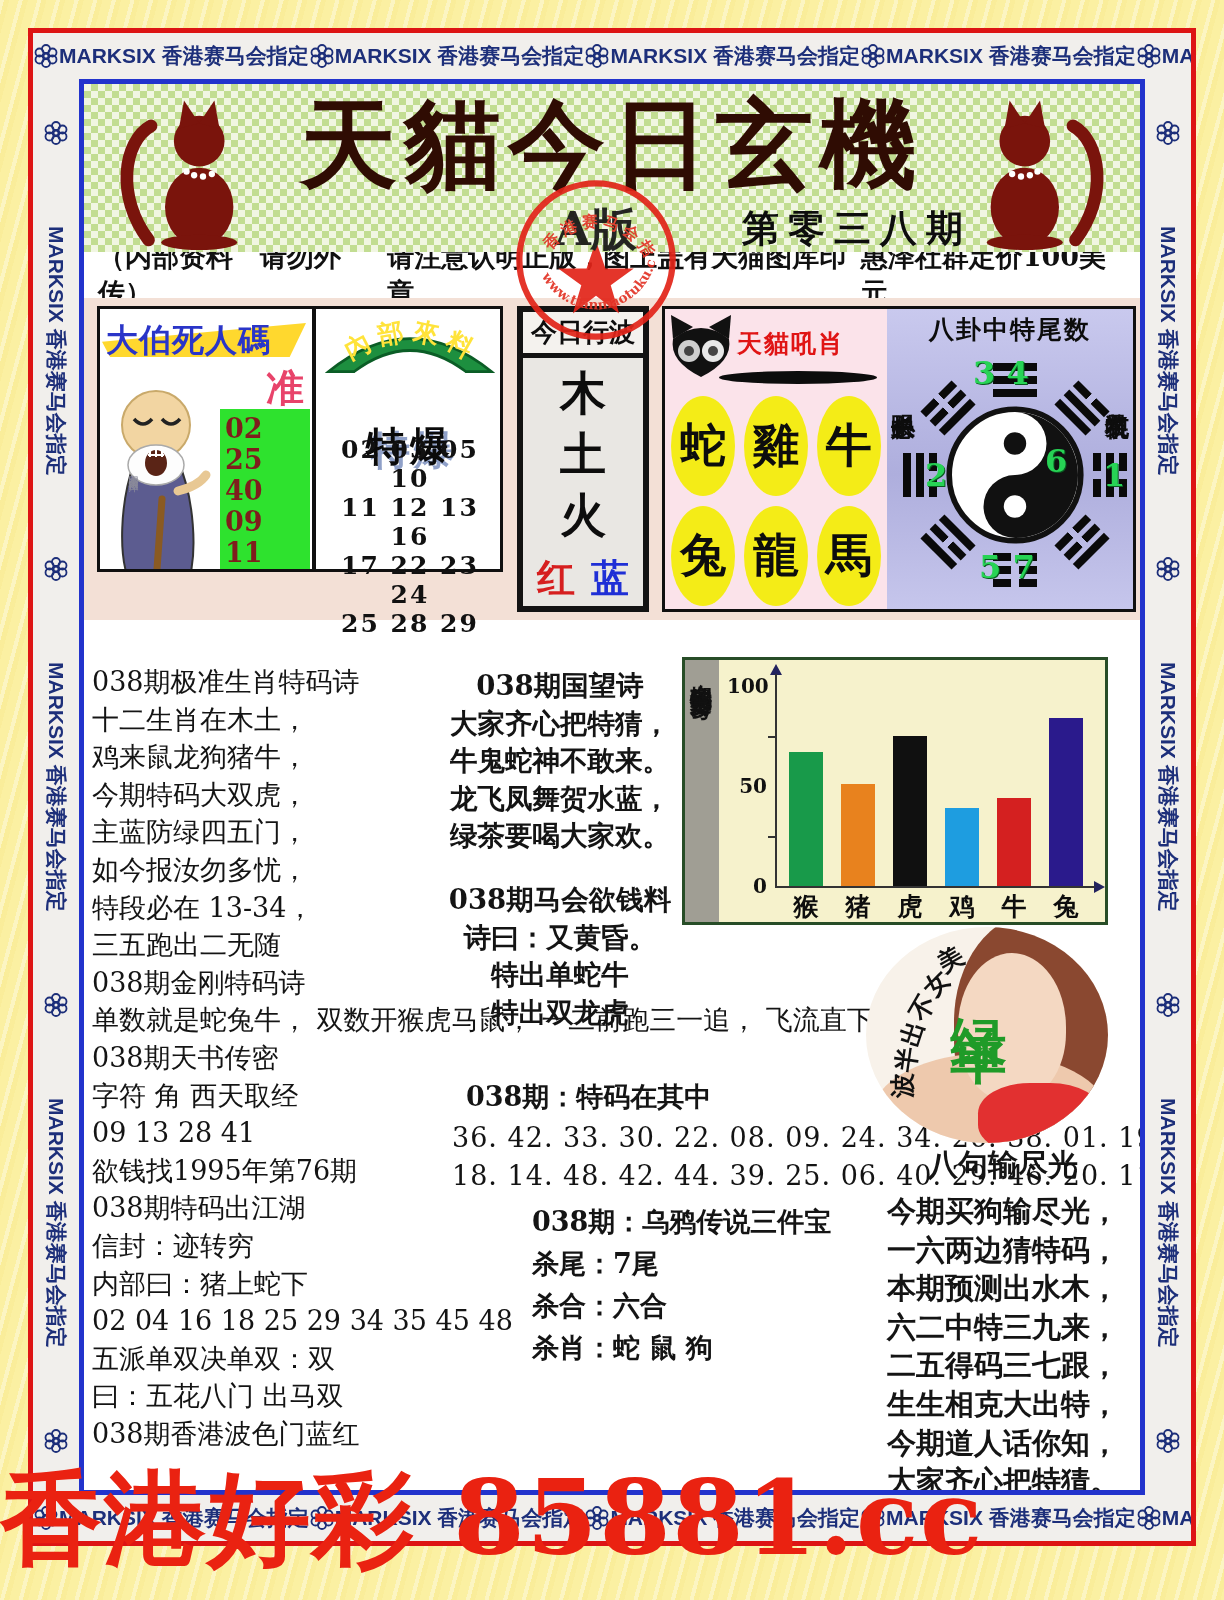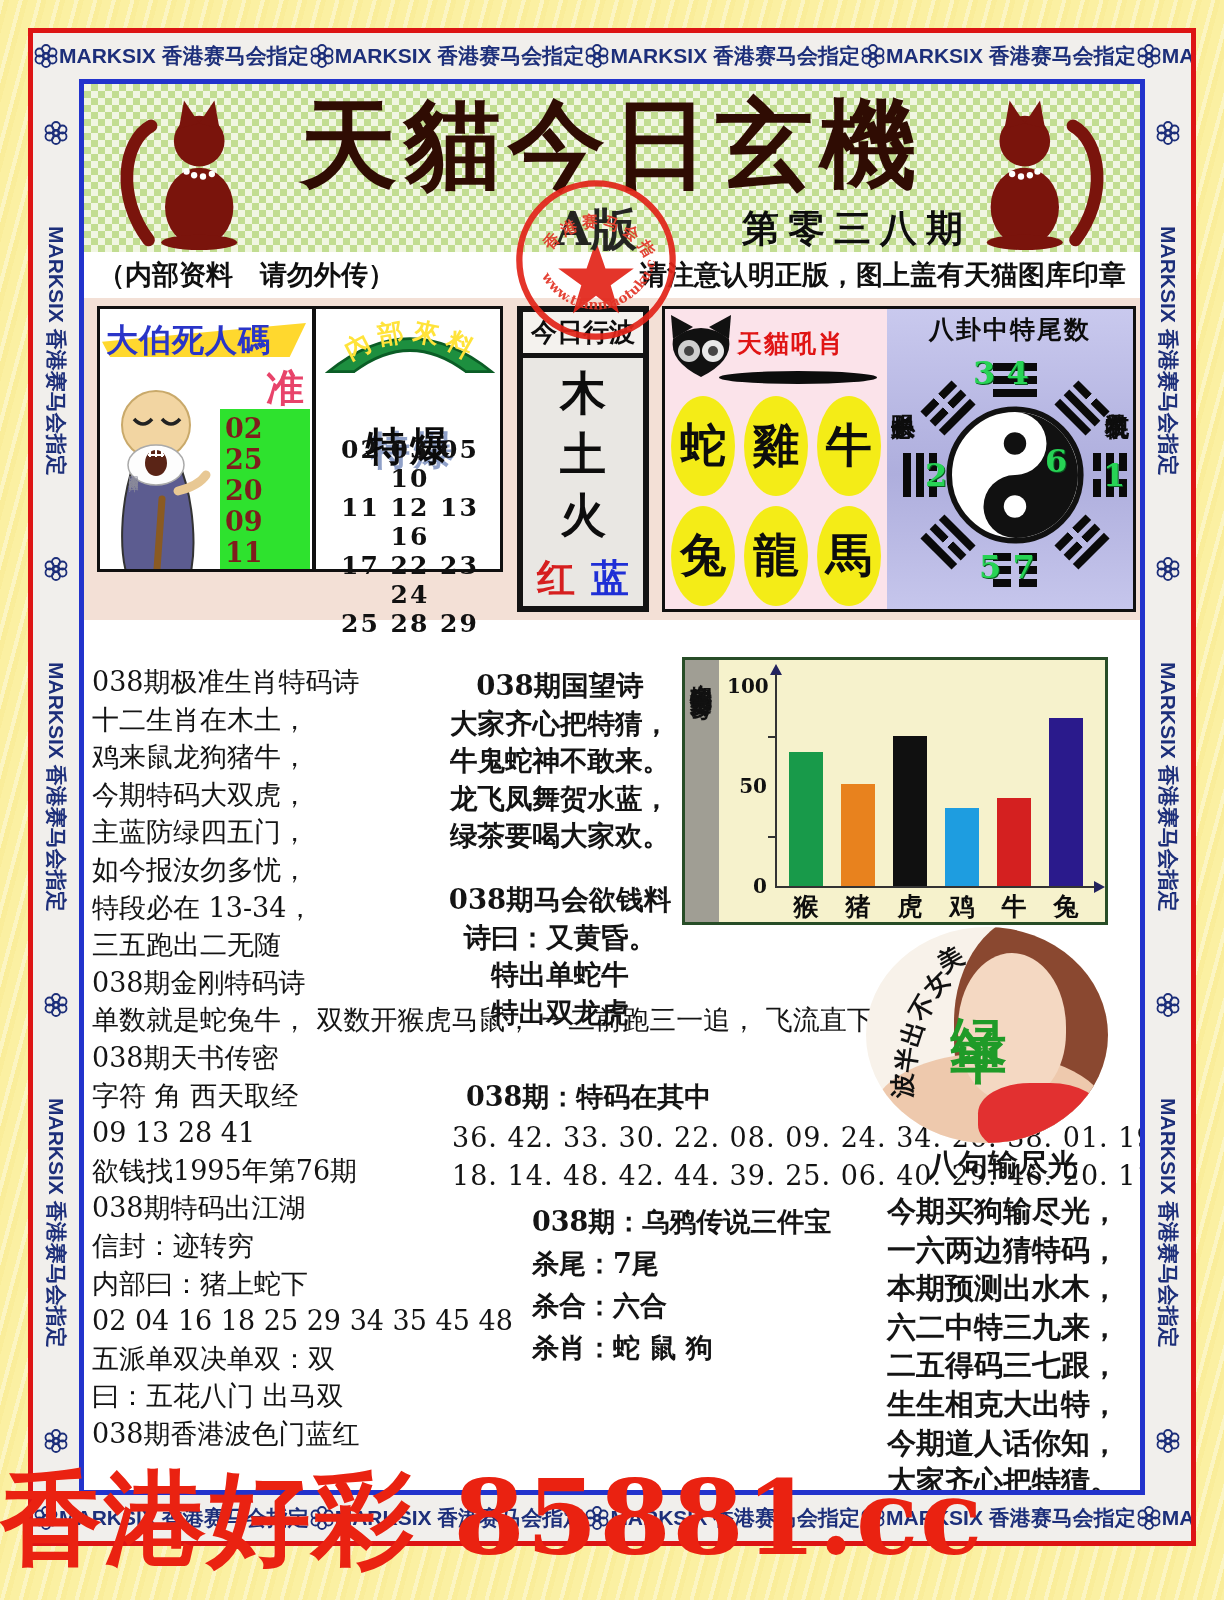--- a/index.html
+++ b/index.html
@@ -417,20 +417,21 @@
         </text>
         <text font-size="13" fill="#e23325" font-weight="bold">
           <textPath href="#arcBot" startOffset="8%">www.tianmaotuku.com</textPath>
         </text>
       </svg>
     </div>
 
     <div class="infoline">
       <span>（内部资料　请勿外传）</span>
       <span>请注意认明正版，图上盖有天猫图库印章</span>
+      <span>惠泽社群定价100美元</span>
     </div>
 
     <div class="panels">
 
       <div class="box1">
         <div class="deadhalf">
           <div class="dead-title-wrap">
             <div class="dead-wedge"></div>
             <div class="dead-title">大伯死人碼</div>
           </div>
@@ -444,21 +445,21 @@
             <circle cx="56" cy="54" r="34" fill="#f2d5a2" stroke="#c9a96a" stroke-width="2"></circle>
             <path d="M34,48 q9,10 18,0" stroke="#222" stroke-width="3.5" fill="none"></path>
             <path d="M62,48 q9,10 18,0" stroke="#222" stroke-width="3.5" fill="none"></path>
             <ellipse cx="56" cy="94" rx="28" ry="20" fill="#fdfdfd" stroke="#aaa" stroke-width="1.5"></ellipse>
             <ellipse cx="56" cy="92" rx="11" ry="13" fill="#5a2416"></ellipse>
             <path d="M48,84 h16 M50,80 v6 M56,79 v7 M62,80 v6" stroke="#fff" stroke-width="2"></path>
           </svg>
           <div class="robe-note">本图来自天猫图库</div>
           <div class="greenbox">
               <div class="li">02  25</div>
-              <div class="li">20  09</div>
+              <div class="li">40  09</div>
               <div class="li">11  16</div>
               <div class="li">30  41</div>
             </div>
         </div>
         <div class="neibuhalf">
           <svg class="banner" viewBox="0 0 190 70">
             <path d="M6,64 Q95,-8 184,64 L156,64 Q95,18 34,64 Z" fill="#1d8f3f" stroke="#0b5d26" stroke-width="3"></path>
             <defs>
                 <path id="bArc" d="M22,58 Q95,2 168,58"></path>
               </defs>

